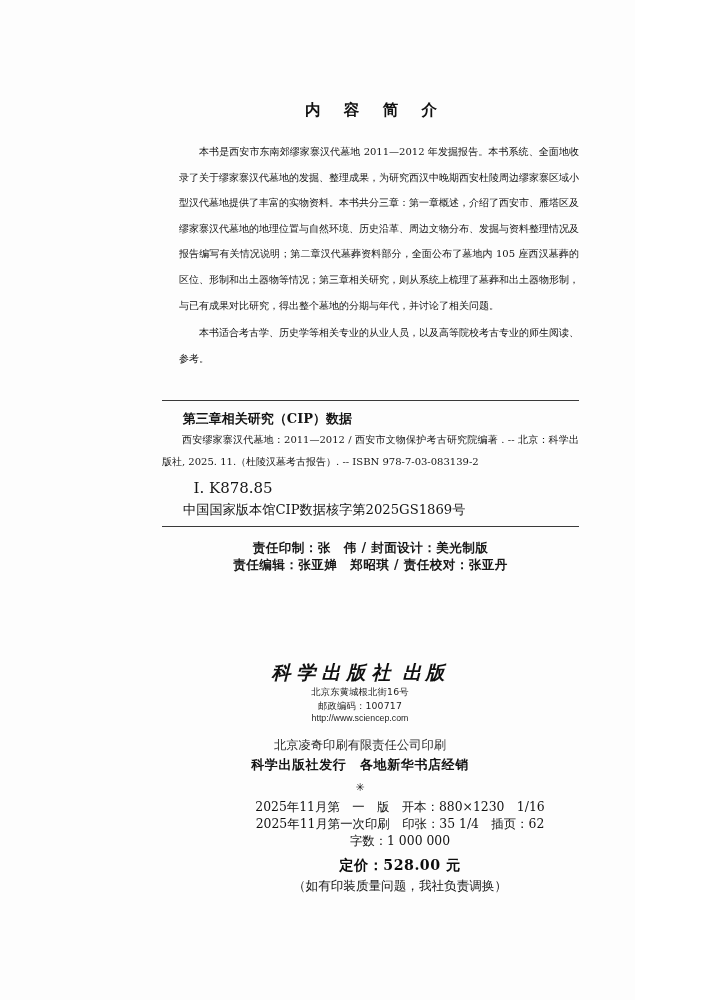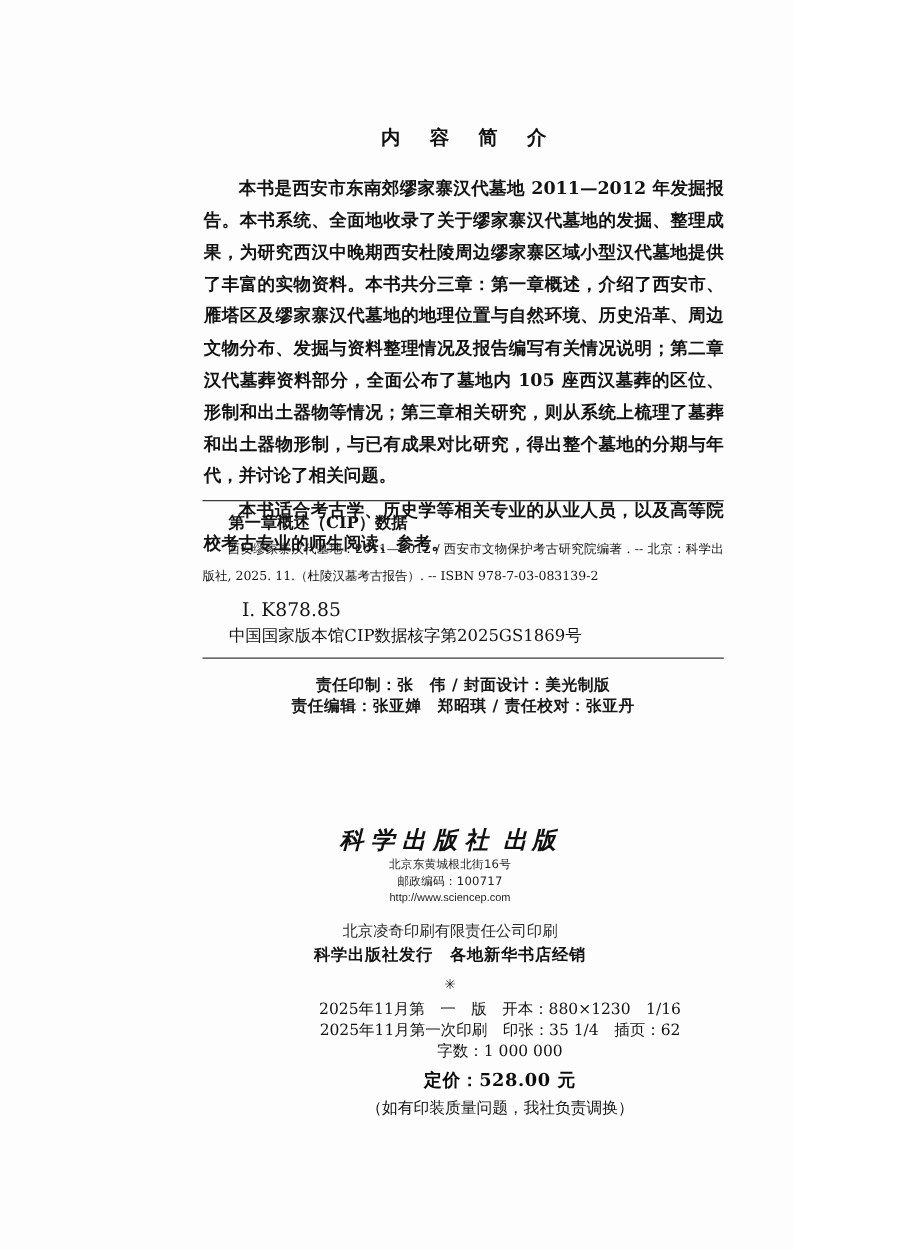--- a/index.html
+++ b/index.html
@@ -34,28 +34,27 @@
   .summary-heading {
     text-align: center;
     font-size: 15.5px;
     font-weight: bold;
     letter-spacing: 9px;
     text-indent: 9px;
     margin-bottom: 18px;
     color: #101010;
   }
   .summary-para {
-    font-size: 14px;
+    font-size: 10px;
     line-height: 25.6px;
     text-align: justify;
     text-justify: inter-ideograph;
     text-indent: 2em;
-    margin: 0 0 2px 0;
+    margin: 0 0 2px 16px;
     color: #131313;
-    font-weight: bold;
   }
 
   
   .cip-block {
     position: absolute;
     left: 162px;
     top: 400px;
     width: 417px;
   }
   .rule {
@@ -205,21 +204,21 @@
 
   <div class="summary-section">
     <div class="summary-heading">内 容 简 介</div>
     <p class="summary-para">本书是西安市东南郊缪家寨汉代墓地 2011—2012 年发掘报告。本书系统、全面地收录了关于缪家寨汉代墓地的发掘、整理成果，为研究西汉中晚期西安杜陵周边缪家寨区域小型汉代墓地提供了丰富的实物资料。本书共分三章：第一章概述，介绍了西安市、雁塔区及缪家寨汉代墓地的地理位置与自然环境、历史沿革、周边文物分布、发掘与资料整理情况及报告编写有关情况说明；第二章汉代墓葬资料部分，全面公布了墓地内 105 座西汉墓葬的区位、形制和出土器物等情况；第三章相关研究，则从系统上梳理了墓葬和出土器物形制，与已有成果对比研究，得出整个墓地的分期与年代，并讨论了相关问题。</p>
     <p class="summary-para">本书适合考古学、历史学等相关专业的从业人员，以及高等院校考古专业的师生阅读、参考。</p>
   </div>
 
   <div class="cip-block">
     <div class="rule"></div>
     <div class="cip-inner">
-      <p class="cip-title">第一章概述（CIP）数据</p>
+      <p class="cip-title">第三章相关研究（CIP）数据</p>
       <p class="cip-body">西安缪家寨汉代墓地：2011—2012 / 西安市文物保护考古研究院编著 . -- 北京：科学出版社, 2025. 11.（杜陵汉墓考古报告）. -- ISBN 978-7-03-083139-2</p>
       <p class="cip-class">Ⅰ. K878.85</p>
       <p class="cip-number">中国国家版本馆CIP数据核字第2025GS1869号</p>
     </div>
     <div class="rule bottom"></div>
   </div>
 
   <div class="credits">
     <div class="credit-line">责任印制：张　伟 / 封面设计：美光制版</div>
     <div class="credit-line">责任编辑：张亚婵　郑昭琪 / 责任校对：张亚丹</div>

